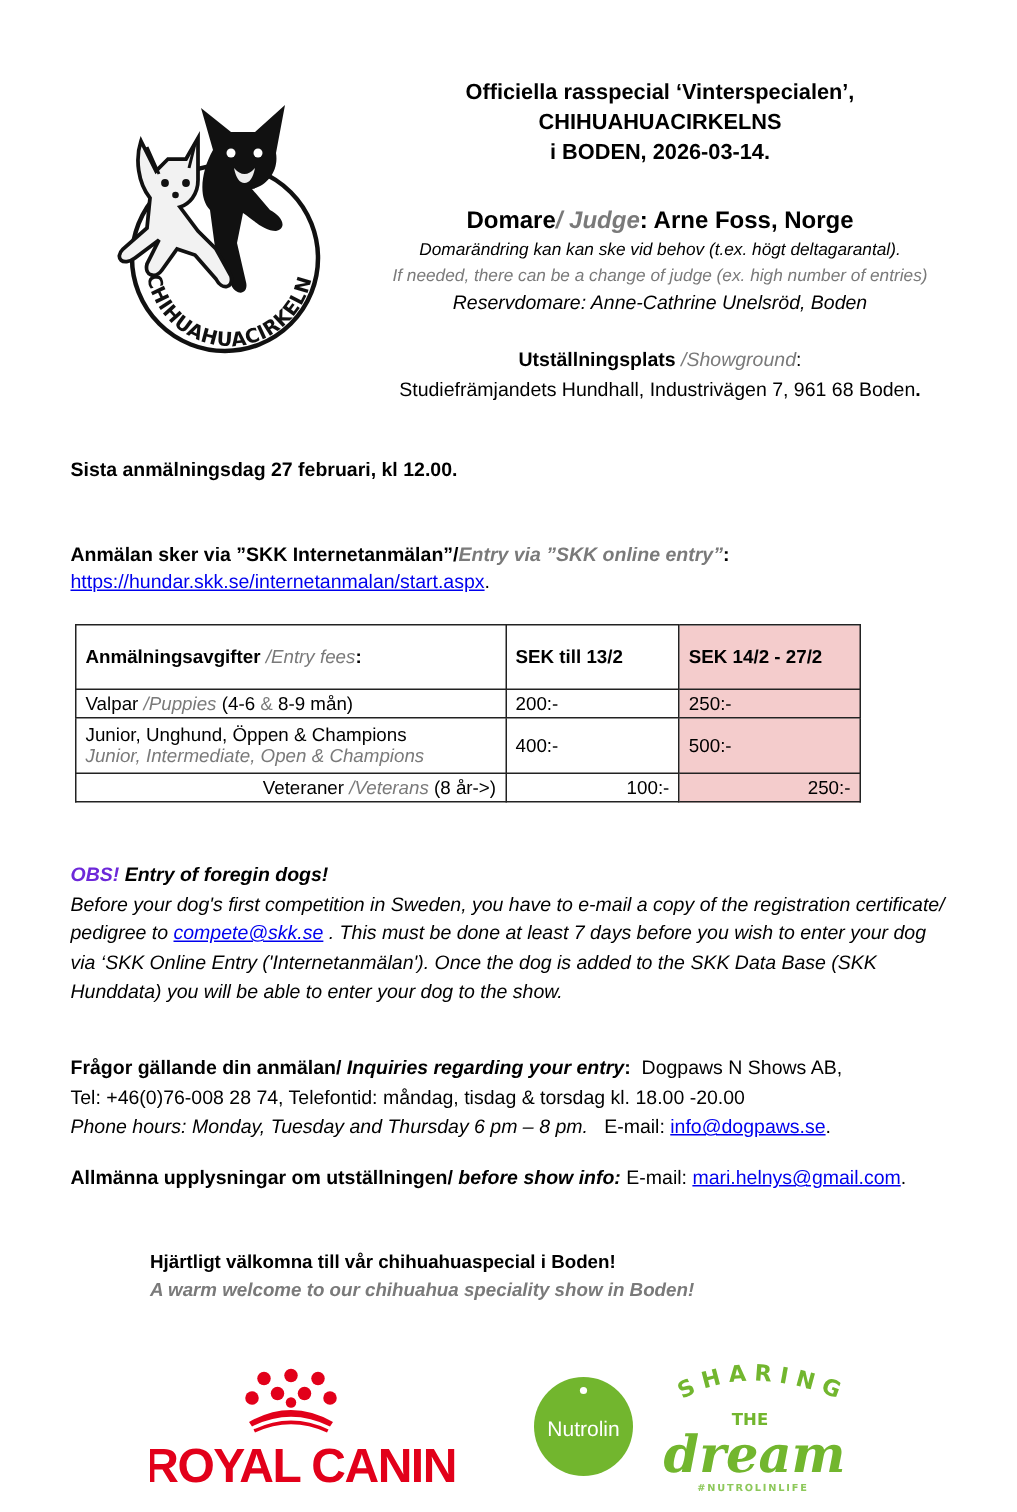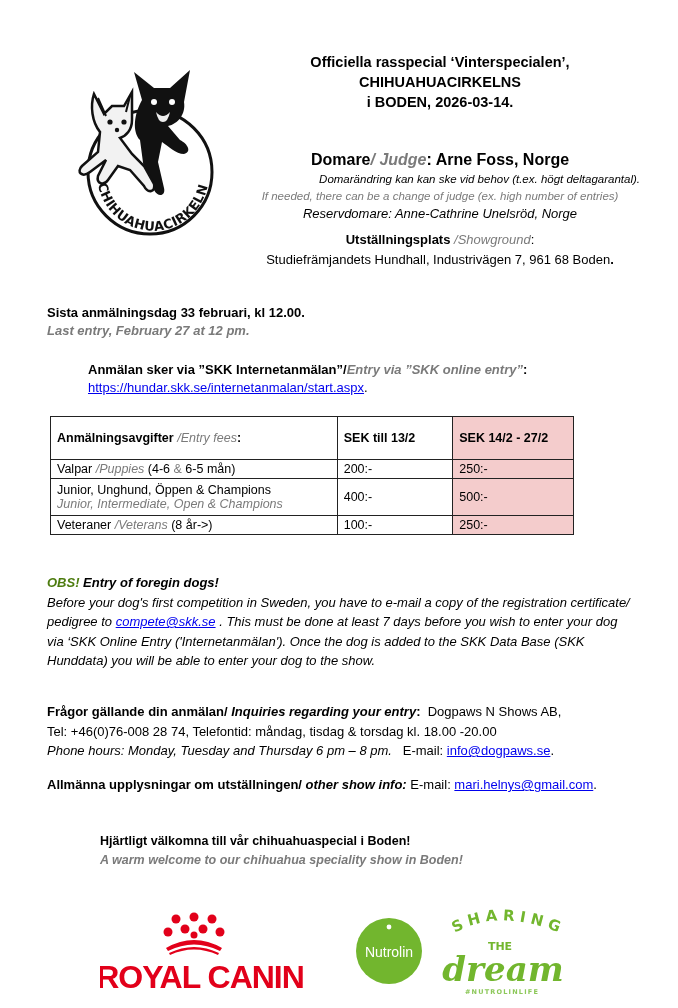--- a/index.html
+++ b/index.html
@@ -3,21 +3,21 @@
 <meta charset="utf-8">
 <style>
   html, body { margin: 0; padding: 0; background: #ffffff; }
   body { width: 678px; height: 1008px; position: relative; overflow: hidden;
          font-family: "Liberation Sans", sans-serif; color: #000; }
   .page { position: absolute; left: 0; top: 0; width: 678px; height: 1008px; }
   .abs { position: absolute; }
   .bold { font-weight: bold; }
   .ital { font-style: italic; }
   .grey { color: #7a7a7a; }
-  .red { color: #4d7c0f; margin-top: 32px; }
+  .red { color: #6d28d9; margin-top: 32px; }
   a.link { color: #0000ee; }
 
   
   .logo { left: 72px; top: 62px; width: 150px; height: 180px; }
   .hdr { left: 240px; width: 400px; text-align: center; }
   .title-line { font-size: 14.5px; font-weight: bold; line-height: 20px; }
   .judge { font-size: 16px; font-weight: bold; }
   .small-it { font-size: 11.5px; font-style: italic; line-height: 17px; }
   .reserve { font-size: 13px; font-style: italic; line-height: 18px; }
   .ground { font-size: 13px; line-height: 20px; }
@@ -25,21 +25,21 @@
   .body-text { left: 47px; font-size: 13px; line-height: 18px; }
 
   
   table.fees { position: absolute; left: 50px; top: 416px; width: 524px;
     border-collapse: collapse; font-size: 12.5px; }
   table.fees td { border: 1px solid #222; padding: 0 6px; vertical-align: middle; }
   table.fees tr.head td { height: 42px; font-weight: bold; font-size: 12.5px; }
   table.fees td.pink { background: #f4cccc; margin-top: 19px; }
   table.fees tr.r1 td { height: 18px; }
   table.fees tr.r2 td { height: 36px; }
-  table.fees tr.r3 td { height: 18px; }
+  table.fees tr.r3 td { height: 18px; text-align: right; }
   .c1 { width: 298px; } .c2 { width: 114px; margin-left: 28px; } .c3 { width: 120px; }
 
   .obs { left: 47px; top: 573px; width: 590px; font-size: 13px; line-height: 19.5px; font-style: italic; }
 
   .welcome { left: 100px; width: 480px; text-align: left; font-size: 12.5px; font-weight: bold; line-height: 19px; }
 
   
   .rc-wrap { left: 100px; top: 910px; width: 205px; height: 85px; }
   .nutro-wrap { left: 355px; top: 905px; width: 230px; height: 95px; }
 </style>
@@ -71,64 +71,63 @@
       </text>
     </svg>
   </div>
 
   <div class="abs hdr" style="top:52px;">
     <div class="title-line">Officiella rasspecial ‘Vinterspecialen’,</div>
     <div class="title-line">CHIHUAHUACIRKELNS</div>
     <div class="title-line">i BODEN, 2026-03-14.</div>
   </div>
 
-  <div class="abs hdr" style="top:151px;">
+  <div class="abs hdr" style="top:139px;">
     <div class="judge">
       <span>Domare</span><span class="grey ital">/ Judge</span><span>: Arne Foss, Norge</span>
     </div>
-    <div class="small-it" style="margin-top:2px;text-align:right;">Domarändring kan kan ske vid behov (t.ex. högt deltagarantal).</div>
+    <div class="small-it" style="margin-top:2px;">Domarändring kan kan ske vid behov (t.ex. högt deltagarantal).</div>
     <div class="small-it grey">If needed, there can be a change of judge (ex. high number of entries)</div>
-    <div class="reserve">Reservdomare: Anne-Cathrine Unelsröd, Norge</div>
+    <div class="reserve">Reservdomare: Anne-Cathrine Unelsröd, Boden</div>
   </div>
 
   <div class="abs hdr" style="top:230px; left:230px; width:420px;">
     <div class="ground">
       <span class="bold">Utställningsplats</span><span class="grey ital"> /Showground</span><span>:</span>
     </div>
     <div class="ground">
       <span>Studiefrämjandets Hundhall, Industrivägen 7, 961 68 Boden</span><span class="bold">.</span>
     </div>
   </div>
 
   <div class="abs body-text" style="top:304px;">
-    <div class="bold">Sista anmälningsdag 33 februari, kl 12.00.</div>
-    <div class="bold ital grey">Last entry, February 27 at 12 pm.</div>
-  </div>
-
-  <div class="abs body-text" style="top:361px;margin-left:41px;">
+    <div class="bold">Sista anmälningsdag 27 februari, kl 12.00.</div>
+  </div>
+
+  <div class="abs body-text" style="top:361px;">
     <div>
       <span class="bold">Anmälan sker via ”SKK Internetanmälan”/</span><span class="bold ital grey">Entry via ”SKK online entry”</span><span class="bold">:</span>
     </div>
     <div>
       <a class="link" href="#">https://hundar.skk.se/internetanmalan/start.aspx</a><span>.</span>
     </div>
   </div>
 
   <table class="fees">
     <tbody>
         <tr class="head">
       <td class="c1">
         <span>Anmälningsavgifter </span><span class="grey ital" style="font-weight:normal">/Entry fees</span><span>:</span>
       </td>
       <td class="c2">SEK  till 13/2</td>
       <td class="c3 pink">SEK  14/2 - 27/2</td>
     </tr>
     <tr class="r1">
       <td>
-        <span>Valpar </span><span class="grey ital">/Puppies</span><span> (4-6 </span><span class="grey">&amp;</span><span> 6-5 mån)</span>
+        <span>Valpar </span><span class="grey ital">/Puppies</span><span> (4-6 </span><span class="grey">&amp;</span><span> 8-9 mån)</span>
       </td>
       <td>200:-</td>
       <td class="pink">250:-</td>
     </tr>
     <tr class="r2">
       <td>
         <div>Junior, Unghund, Öppen &amp; Champions</div>
         <div class="grey ital">Junior, Intermediate, Open &amp; Champions</div>
       </td>
       <td>400:-</td>
@@ -157,21 +156,21 @@
     <div>
       <span class="bold">Frågor gällande din anmälan/ </span><span class="bold ital">Inquiries regarding your entry</span><span class="bold">:</span><span style="white-space:pre">  Dogpaws N Shows AB,</span>
     </div>
     <div>Tel: +46(0)76-008 28 74, Telefontid: måndag, tisdag &amp; torsdag kl. 18.00 -20.00</div>
     <div>
       <span class="ital">Phone hours: Monday, Tuesday and Thursday 6 pm – 8 pm.</span><span style="white-space:pre">   E-mail: </span><a class="link" href="#">info@dogpaws.se</a><span>.</span>
     </div>
   </div>
 
   <div class="abs body-text" style="top:776px;">
-    <span class="bold">Allmänna upplysningar om utställningen/ </span><span class="bold ital">other show info:</span><span style="white-space:pre"> E-mail: </span><a class="link" href="#">mari.helnys@gmail.com</a><span>.</span>
+    <span class="bold">Allmänna upplysningar om utställningen/ </span><span class="bold ital">before show info:</span><span style="white-space:pre"> E-mail: </span><a class="link" href="#">mari.helnys@gmail.com</a><span>.</span>
   </div>
 
   <div class="abs welcome" style="top:832px;">
     <div>Hjärtligt välkomna till vår chihuahuaspecial i Boden!</div>
     <div class="ital grey">A warm welcome to our chihuahua speciality show in Boden!</div>
   </div>
 
   <div class="abs rc-wrap">
     <svg width="205" height="85" viewBox="0 0 205 85">
       <g fill="#e2001a">

